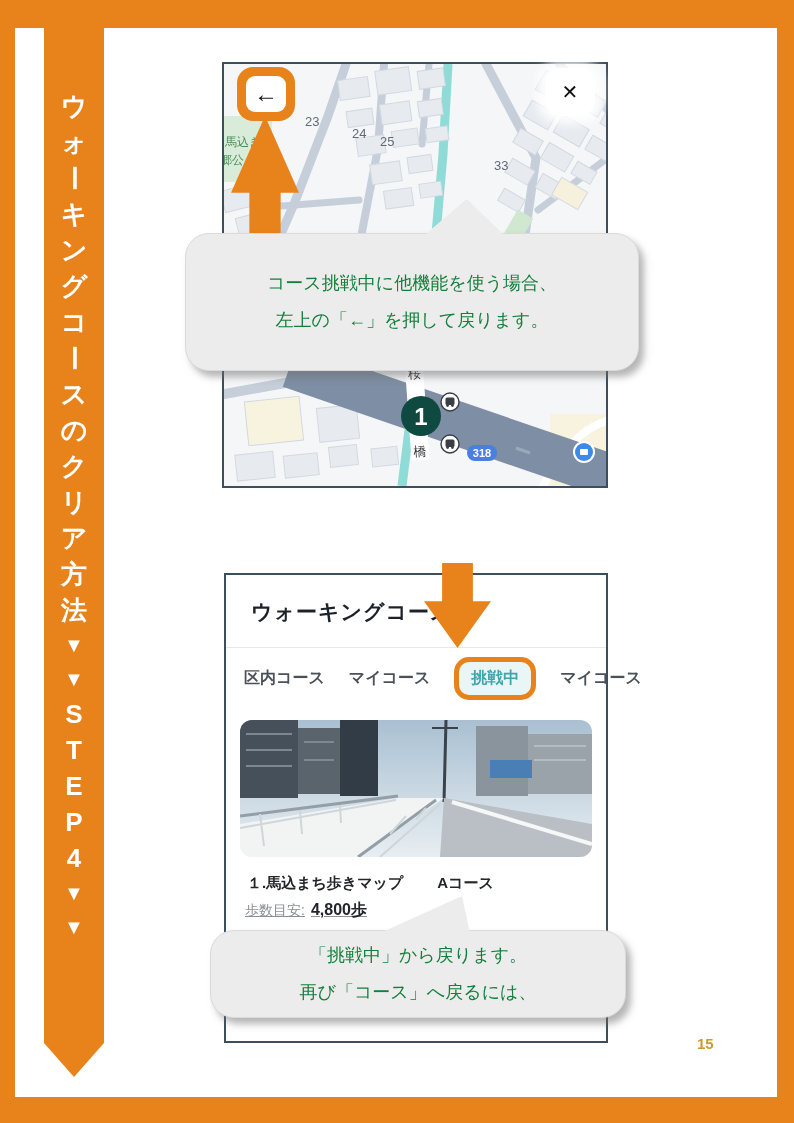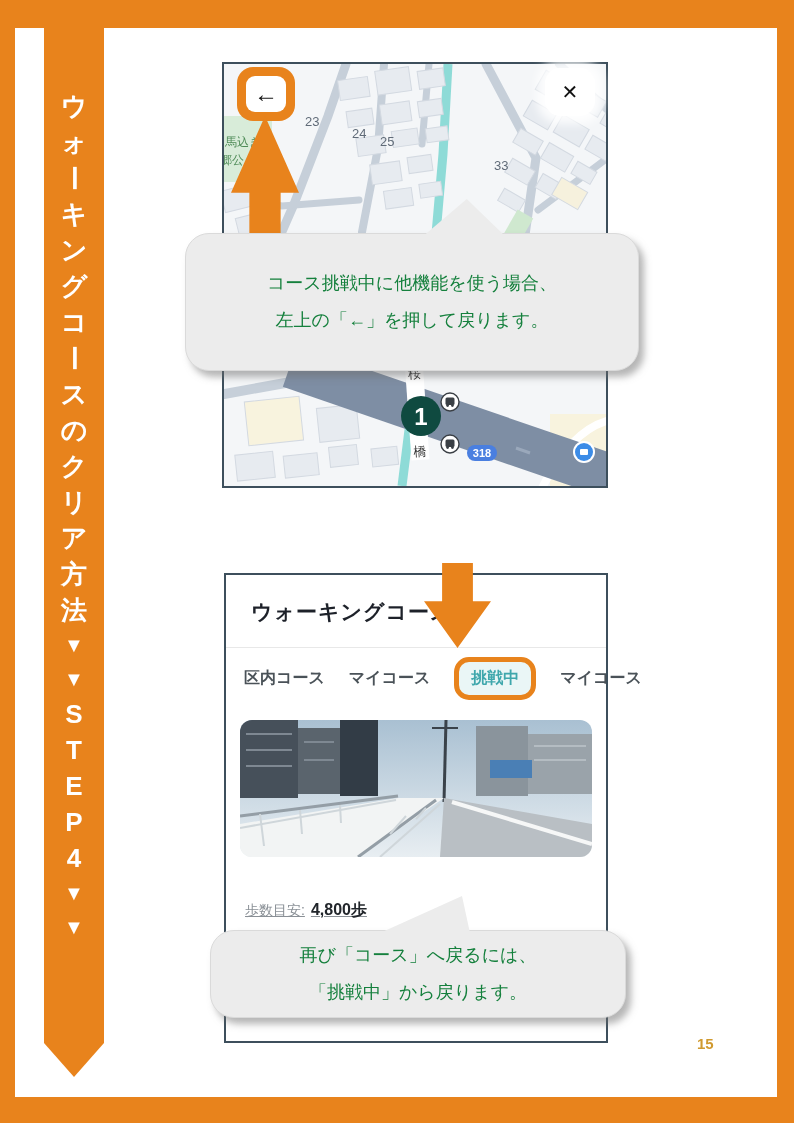--- a/index.html
+++ b/index.html
@@ -327,26 +327,29 @@
           <path d="M140,137 L200,84"></path>
         <line x1="20" y1="94" x2="24" y2="126"></line>
           <line x1="60" y1="90" x2="62" y2="114"></line>
         <line x1="100" y1="85" x2="101" y2="103"></line>
         <line x1="150" y1="114" x2="166" y2="96"></line>
           <line x1="176" y1="99" x2="186" y2="88"></line>
       </g>
     </svg>
   </div>
 
+  <div class="abs cs-caption">
+    <span>１.馬込まち歩きマップ</span><span class="variant">Aコース</span>
+  </div>
   <div class="abs cs-steps">
     <span>歩数目安:</span><b>4,800歩</b>
   </div>
 </div>
 
 <div class="abs arrow-down"></div>
 
 <div class="abs bubble bubble2">
+  <p>「挑戦中」から戻ります。</p>
   <p>再び「コース」へ戻るには、</p>
-  <p>「挑戦中」から戻ります。</p>
 </div>
 <div class="tail tail2"></div>
 
 <div class="abs page-num">15</div>
 
 </body></html>

